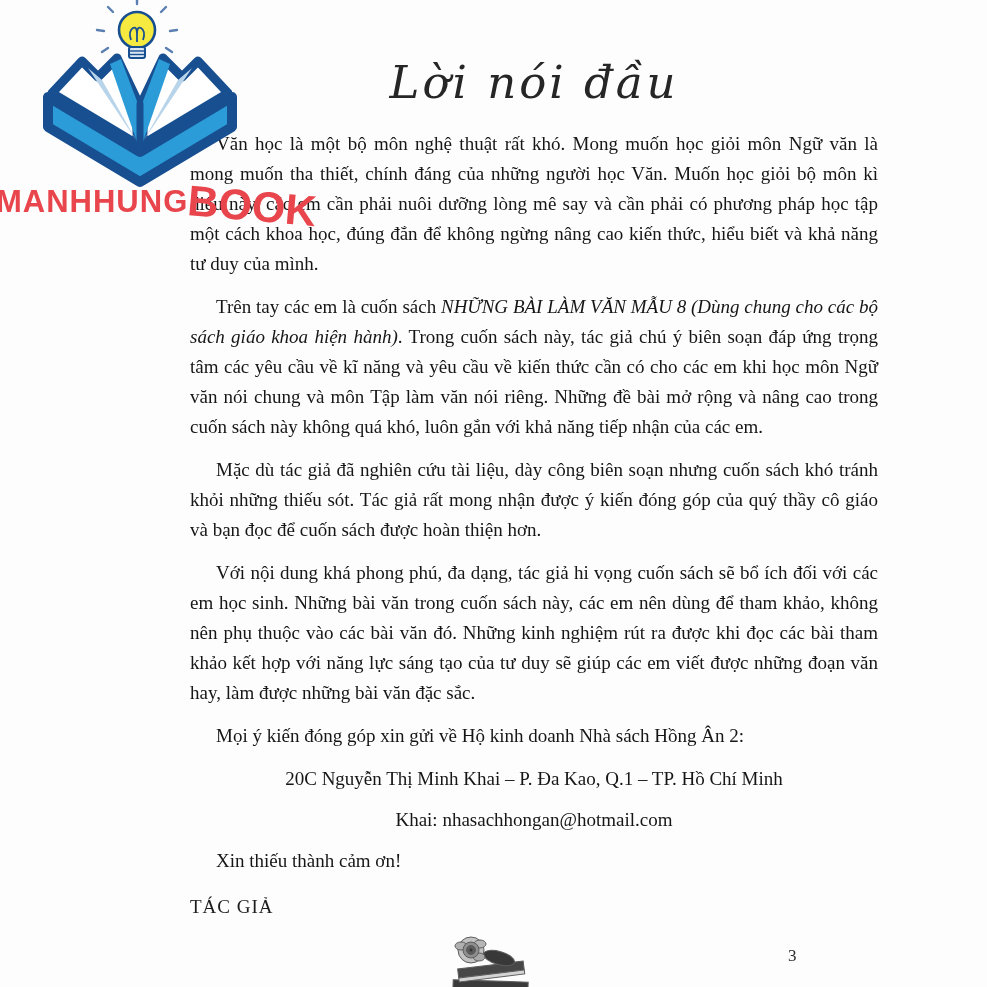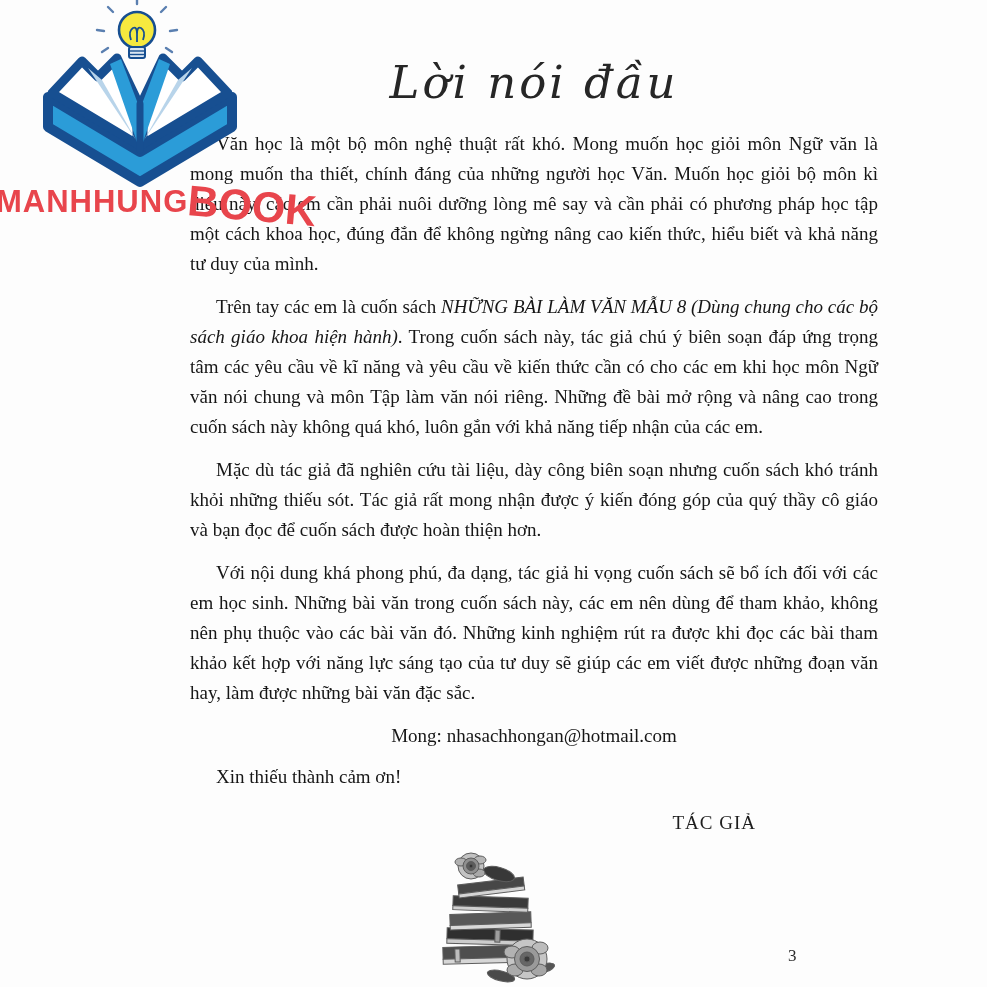--- a/index.html
+++ b/index.html
@@ -29,21 +29,21 @@
     margin:0 0 20px 0;color:#262626;
   }
   .content p{
     margin:0 0 13px 0;font-size:19px;line-height:30px;
     text-align:justify;text-indent:26px;color:#161616;
   }
   .content p.center-line{text-align:center;text-indent:0;margin-bottom:11px;}
   .content p.no-justify{text-align:left;}
   .book-title-em{font-style:italic;}
   .signature{
-    margin-top:20px;padding-right:122px;text-align:right;
+    margin-top:20px;padding-right:122px;text-align:left;
     font-size:19px;letter-spacing:1px;color:#1d1d1d;
   }
   .illustration{display:block;margin:16px 0 0 245px;}
   .page-number{
     position:absolute;left:788px;top:946px;font-size:17px;color:#2b2b2b;
     font-family:"Liberation Serif",serif;
   }
 </style>
 </head>
 <body>
@@ -97,23 +97,25 @@
     <h1 class="title">Lời nói đầu</h1>
 
     <p>Văn học là một bộ môn nghệ thuật rất khó. Mong muốn học giỏi môn Ngữ văn là mong muốn tha thiết, chính đáng của những người học Văn. Muốn học giỏi bộ môn kì diệu này, các em cần phải nuôi dưỡng lòng mê say và cần phải có phương pháp học tập một cách khoa học, đúng đắn để không ngừng nâng cao kiến thức, hiểu biết và khả năng tư duy của mình.</p>
 
     <p><span>Trên tay các em là cuốn sách </span><em class="book-title-em">NHỮNG BÀI LÀM VĂN MẪU 8 (Dùng chung cho các bộ sách giáo khoa hiện hành)</em><span>. Trong cuốn sách này, tác giả chú ý biên soạn đáp ứng trọng tâm các yêu cầu về kĩ năng và yêu cầu về kiến thức cần có cho các em khi học môn Ngữ văn nói chung và môn Tập làm văn nói riêng. Những đề bài mở rộng và nâng cao trong cuốn sách này không quá khó, luôn gắn với khả năng tiếp nhận của các em.</span></p>
 
     <p>Mặc dù tác giả đã nghiên cứu tài liệu, dày công biên soạn nhưng cuốn sách khó tránh khỏi những thiếu sót. Tác giả rất mong nhận được ý kiến đóng góp của quý thầy cô giáo và bạn đọc để cuốn sách được hoàn thiện hơn.</p>
 
     <p>Với nội dung khá phong phú, đa dạng, tác giả hi vọng cuốn sách sẽ bổ ích đối với các em học sinh. Những bài văn trong cuốn sách này, các em nên dùng để tham khảo, không nên phụ thuộc vào các bài văn đó. Những kinh nghiệm rút ra được khi đọc các bài tham khảo kết hợp với năng lực sáng tạo của tư duy sẽ giúp các em viết được những đoạn văn hay, làm được những bài văn đặc sắc.</p>
 
+    <p class="no-justify">Mọi ý kiến đóng góp xin gửi về Hộ kinh doanh Nhà sách Hồng Ân 2:</p>
 
+    <p class="center-line">20C Nguyễn Thị Minh Khai – P. Đa Kao, Q.1 – TP. Hồ Chí Minh</p>
 
-    <p class="center-line">Mong: nhasachhongan@hotmail.com</p>
+    <p class="center-line">Khai: nhasachhongan@hotmail.com</p>
 
     <p class="no-justify">Xin thiếu thành cảm ơn!</p>
 
     <div class="signature">TÁC GIẢ</div>
 
     <svg class="illustration" width="124" height="134" viewBox="0 0 124 134">
       <g stroke="#5d5d5d" stroke-width="1">
 
         <ellipse cx="66" cy="126" rx="14" ry="5" transform="rotate(14 66 126)" fill="#4a4a4a"></ellipse>
         <ellipse cx="110" cy="118" rx="10" ry="4" transform="rotate(-18 110 118)" fill="#555555"></ellipse>

